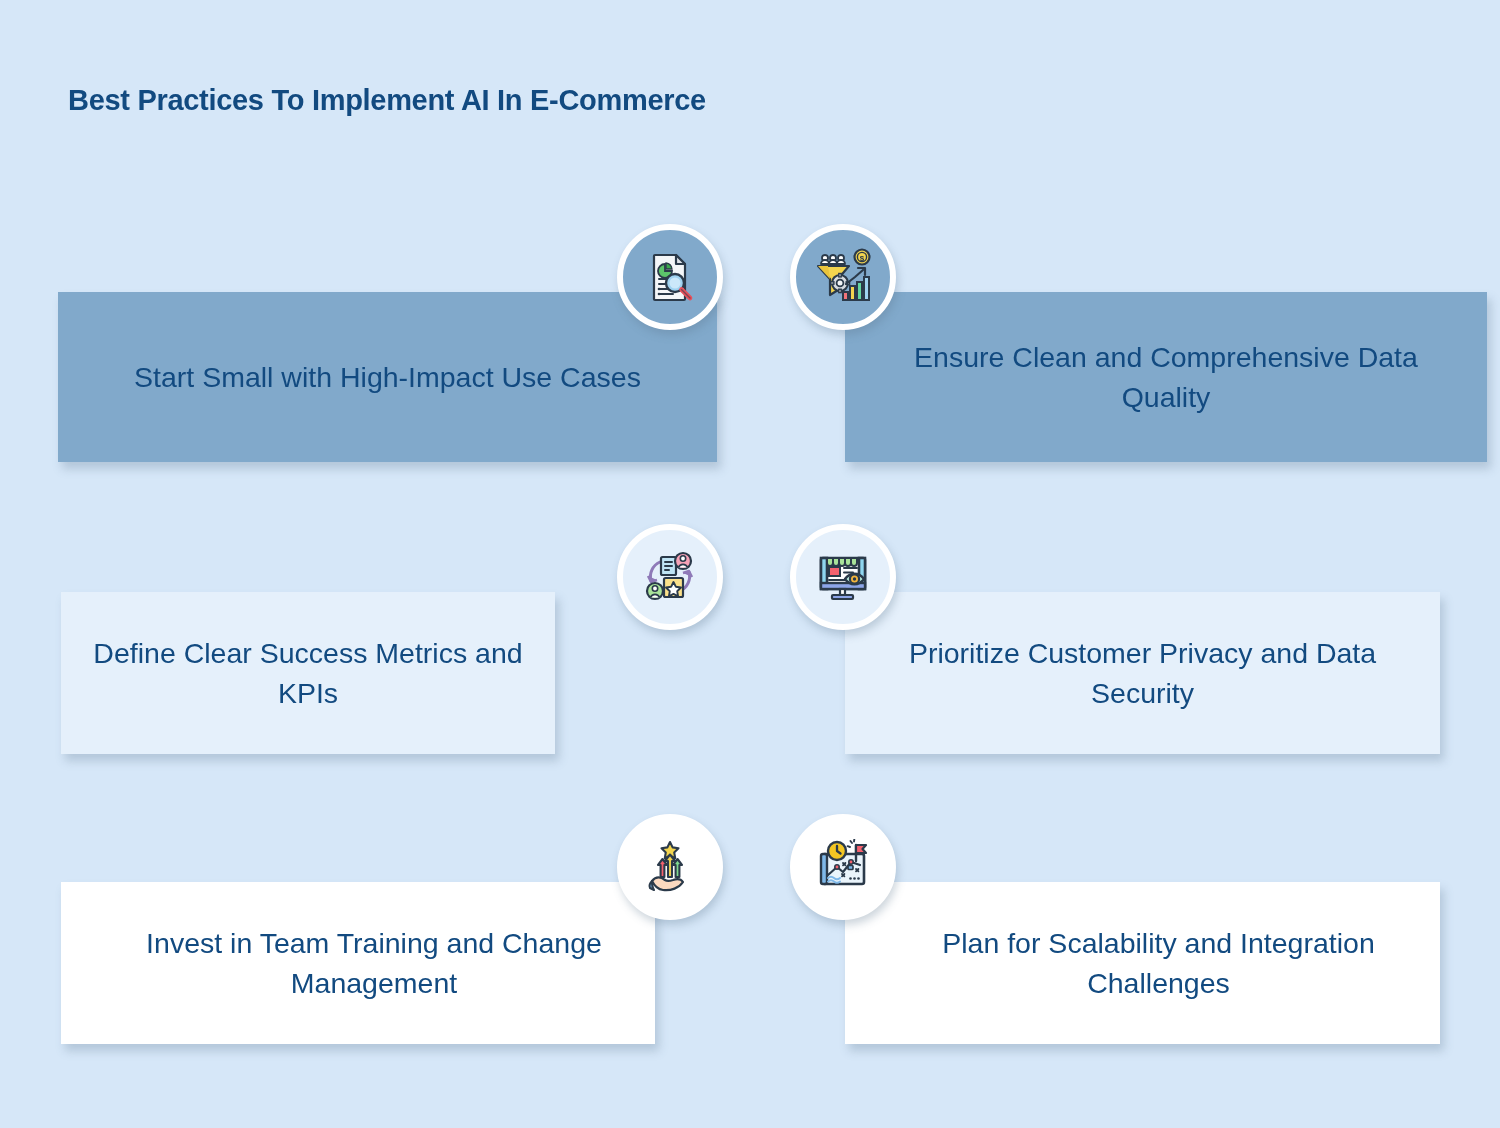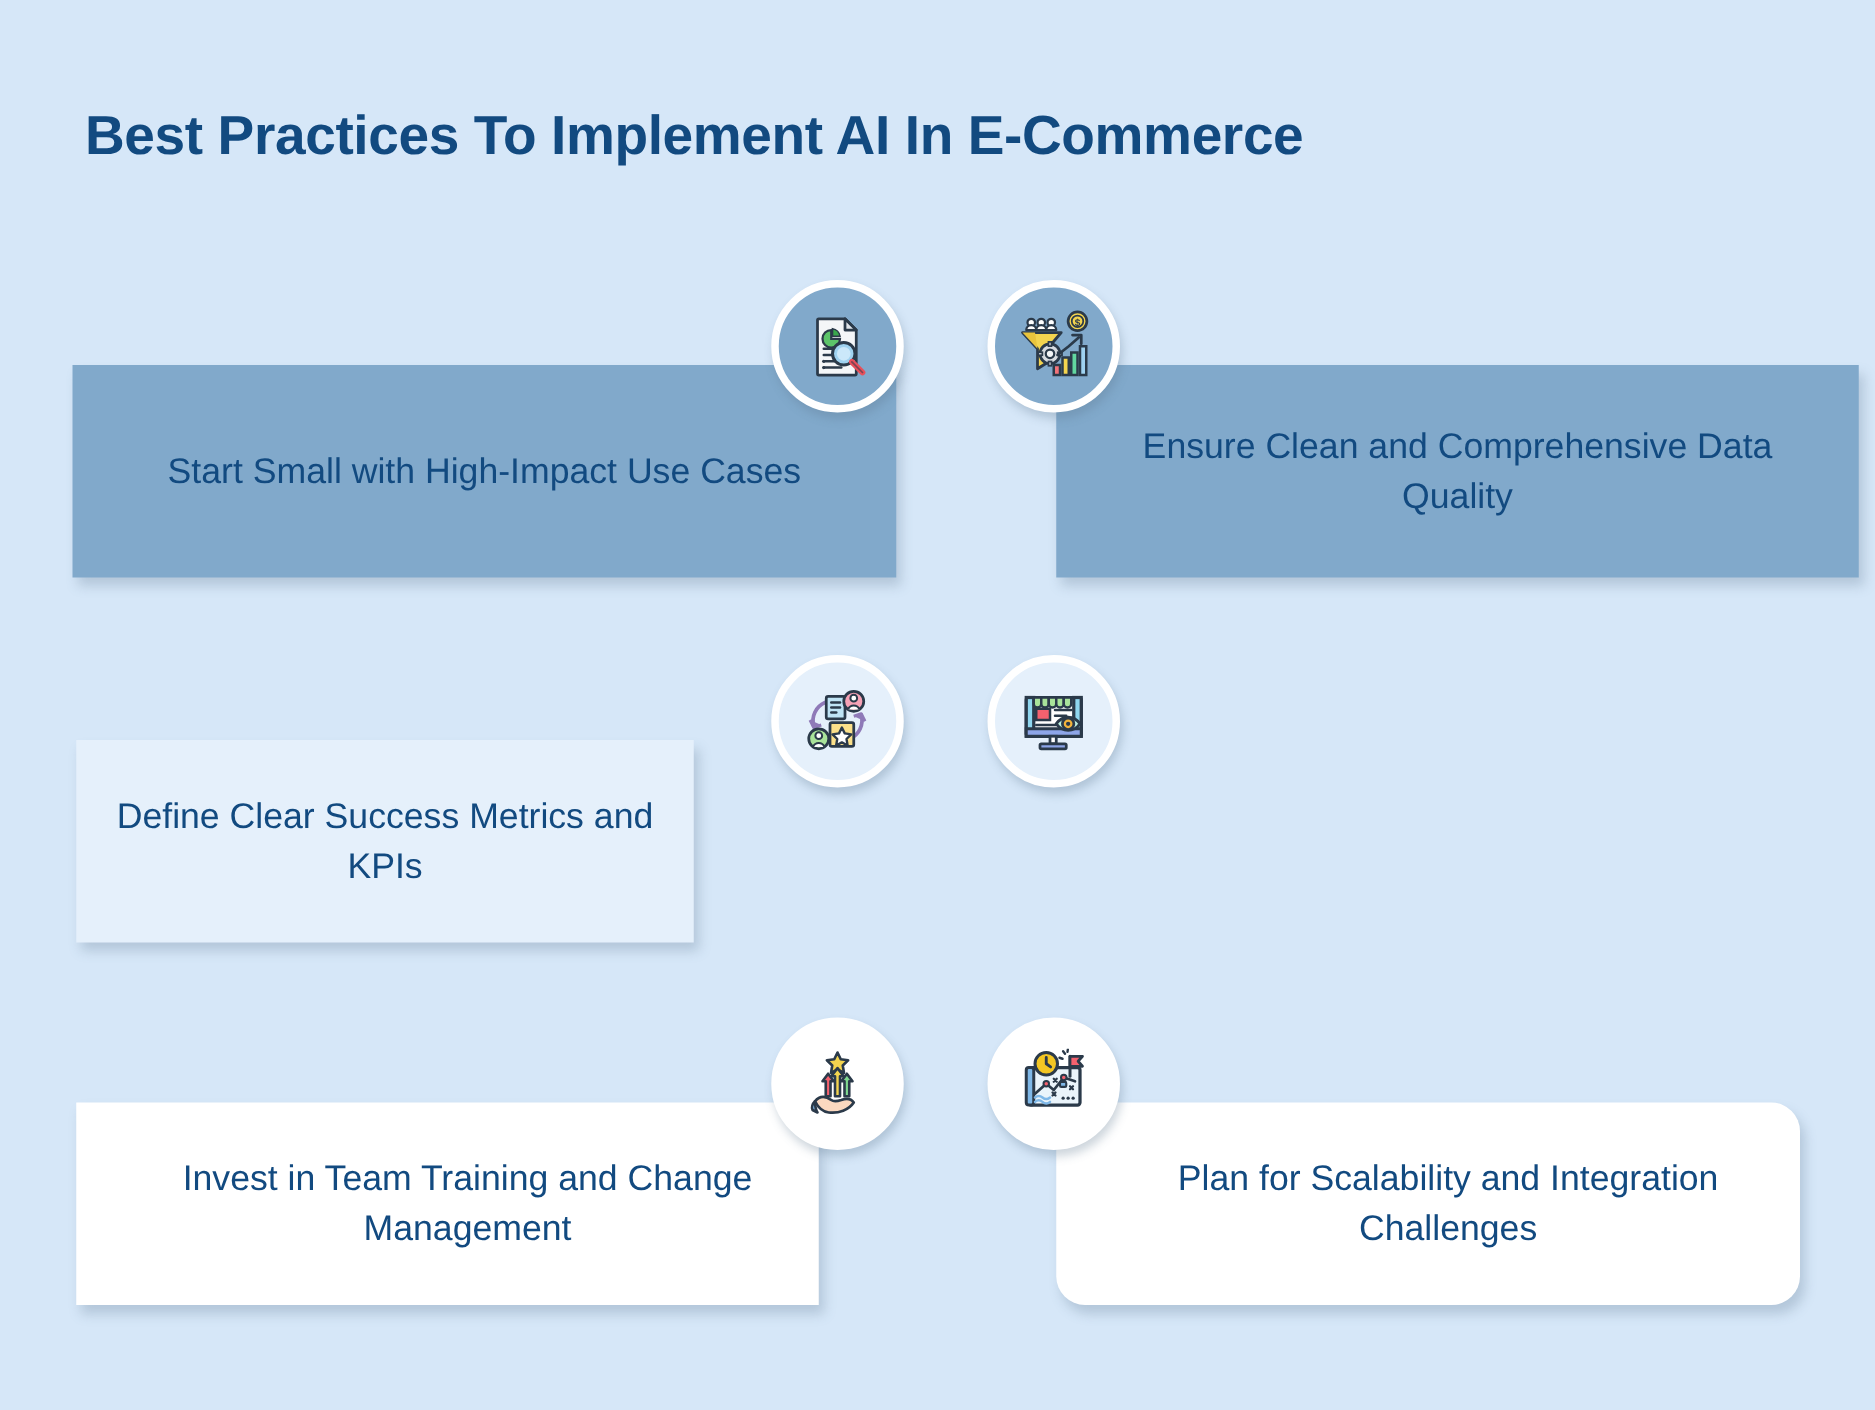--- a/index.html
+++ b/index.html
@@ -16,21 +16,21 @@
   }
   .page {
     position: relative;
     width: 1500px;
     height: 1128px;
   }
   .page-title {
     position: absolute;
     left: 68px;
     top: 84px;
-    font-size: 44px;
+    font-size: 29px;
     font-weight: bold;
     color: #124a80;
     letter-spacing: -0.3px;
     white-space: nowrap;
   }
 
   
   .card {
     position: absolute;
     box-sizing: border-box;
@@ -54,21 +54,21 @@
   .card.r1.right { left: 845px; width: 642px; }
 
   
   .card.r2 { background: #e5f0fb; height: 162px; top: 592px; }
   .card.r2.left  { left: 61px;  width: 494px; }
   .card.r2.right { left: 845px; width: 595px; }
 
   
   .card.r3 { background: #ffffff; height: 162px; top: 882px; padding-left: 32px; }
   .card.r3.left  { left: 61px;  width: 594px; }
-  .card.r3.right { left: 845px; width: 595px; border-radius: 23px; }
+  .card.r3.right { left: 845px; width: 595px; }
 
   
   .icon-circle {
     position: absolute;
     width: 94px;
     height: 94px;
     border-radius: 50%;
     border: 6px solid #ffffff;
     display: flex;
     align-items: center;
@@ -156,20 +156,23 @@
           <text x="48" y="12.6" text-anchor="middle" font-family="Liberation Sans, sans-serif" font-size="8" font-weight="bold" fill="#2b3a4a">$</text>
         </g>
       </svg>
     </span>
   </div>
 
   <div class="card r2 left">
     <div class="card-label">Define Clear Success Metrics and KPIs</div>
   </div>
 
+  <div class="card r2 right">
+    <div class="card-label">Prioritize Customer Privacy and Data Security</div>
+  </div>
 
   <div class="icon-circle pale c3">
     <span>
       <svg width="56" height="56" viewBox="0 0 56 56">
         <g>
           <path d="M9 32 A16 16 0 0 1 18 13" fill="none" stroke="#8f7ab8" stroke-width="3" stroke-linecap="round"></path>
           <path d="M6 27 l3 6 l6 -2" fill="#8f7ab8" stroke="#8f7ab8" stroke-width="2.4" stroke-linejoin="round"></path>
           <path d="M47 23 A16 16 0 0 1 38 42" fill="none" stroke="#8f7ab8" stroke-width="3" stroke-linecap="round"></path>
           <path d="M50 28 l-3 -6 l-6 2" fill="#8f7ab8" stroke="#8f7ab8" stroke-width="2.4" stroke-linejoin="round"></path>
           <rect x="19" y="8" width="15" height="18" rx="1.5" fill="#bfe4f5" stroke="#2b3a4a" stroke-width="2.2"></rect>

